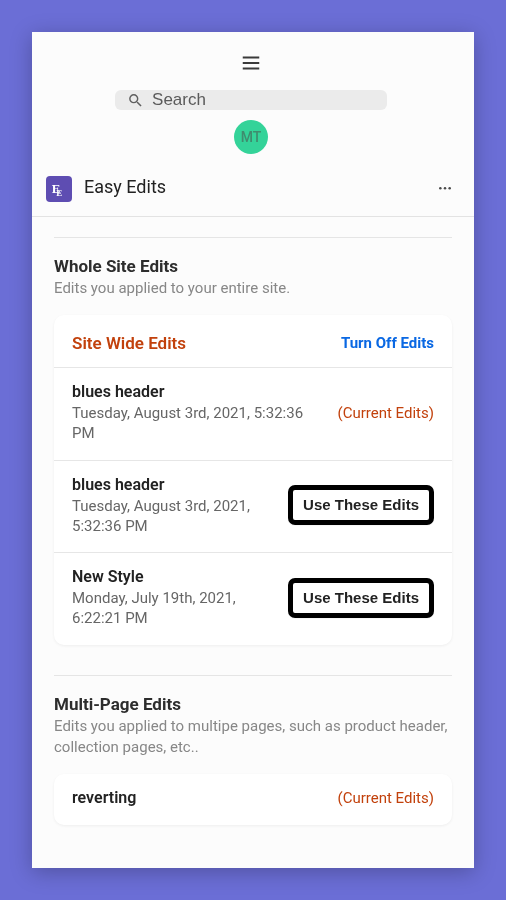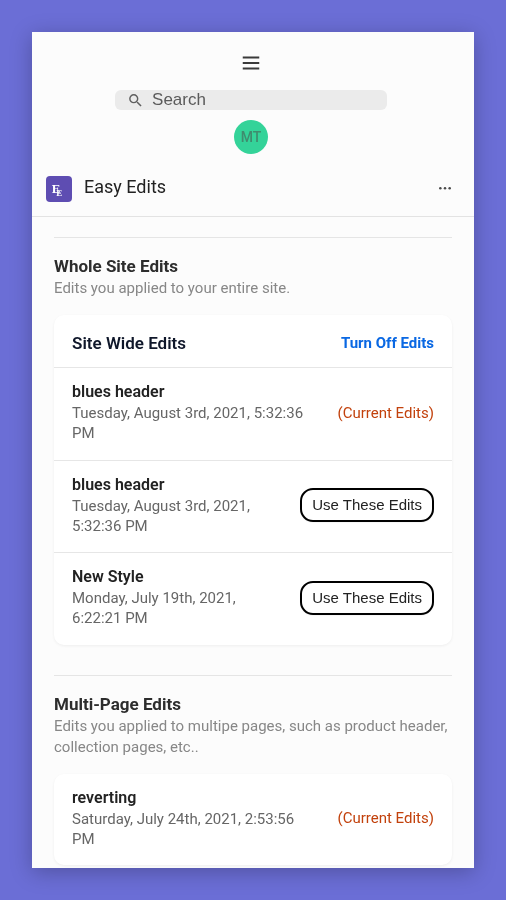--- a/index.html
+++ b/index.html
@@ -149,21 +149,21 @@
     .card-header {
       display: flex;
       justify-content: space-between;
       align-items: center;
       padding: 18px 18px 14px 18px;
       border-bottom: 1px solid #e6e6e6;
     }
     .card-header-title {
       font-size: 17px;
       font-weight: 600;
-      color: #0f172a;
+      color: #c2410c;
     }
     .card-header-action {
       font-size: 15px;
       font-weight: 700;
       color: #0a68e3;
       cursor: pointer;
     }
     .edit-row {
       display: flex;
       align-items: center;
@@ -190,25 +190,25 @@
     }
     .edit-status {
       font-size: 15px;
       color: #c2410c;
       text-align: center;
       line-height: 1.2;
       min-width: 90px;
     }
     .edit-btn {
       background: #fff;
-      border: 2px solid #000000;
-      border-radius: 13px;
+      border: 5px solid #000000;
+      border-radius: 7px;
       padding: 6px 10px;
       font-size: 15px;
-      font-weight: 400;
+      font-weight: 700;
       color: #222;
       cursor: pointer;
       text-align: center;
       line-height: 1.2;
       box-shadow: 0 1px 1px rgba(0,0,0,0.04);
       min-width: 108px;
     }
     .truncated-card {
       overflow: hidden;
       margin-bottom: 0;
@@ -288,20 +288,19 @@
 
     <div class="section-divider"></div>
     <div class="section-title">Multi-Page Edits</div>
     <div class="section-desc">Edits you applied to multipe pages, such as product header, collection pages, etc..</div>
 
     <div class="card truncated-card">
 
       <div class="edit-row">
         <div class="edit-left">
           <div class="edit-name">reverting</div>
-          <div class="edit-date">Saturday, July 24th, 2021, 2:53:56 PM</div>
         </div>
         <div class="edit-status">(Current Edits)</div>
       </div>
     </div>
 
   </div>
 </div>
 
 </body></html>

